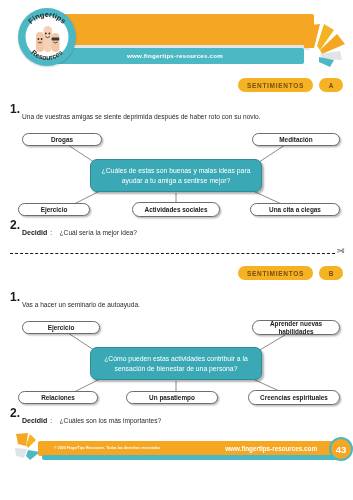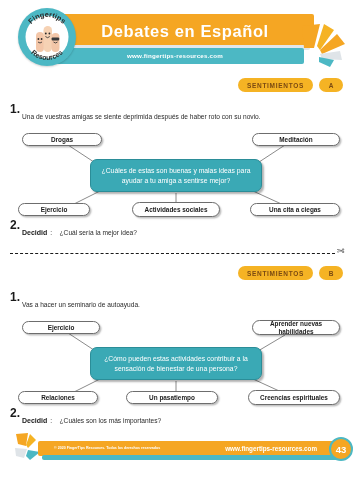--- a/index.html
+++ b/index.html
@@ -300,21 +300,20 @@
     width: 34px;
     height: 34px;
   }
 </style>
 </head>
 <body>
 
 <div class="header">
   <div class="header-banner"></div>
   <div class="header-banner-shadow"></div>
-  <div class="header-title">Debates en Español</div>
   <div class="header-url-band"></div>
   <div class="header-url">www.fingertips-resources.com</div>
 
   <svg class="burst" viewBox="0 0 50 50">
     <polygon points="2,8 20,6 14,30 4,30" fill="#f5a623"></polygon>
     <polygon points="24,6 34,12 20,32 17,28" fill="#f5b324"></polygon>
     <polygon points="37,16 45,26 22,36 20,32" fill="#f5a623"></polygon>
     <polygon points="20,36 40,33 42,42 22,41" fill="#dfe4e8"></polygon>
     <polygon points="19,39 34,42 30,49 19,44" fill="#4cb8c4"></polygon>
   </svg>

